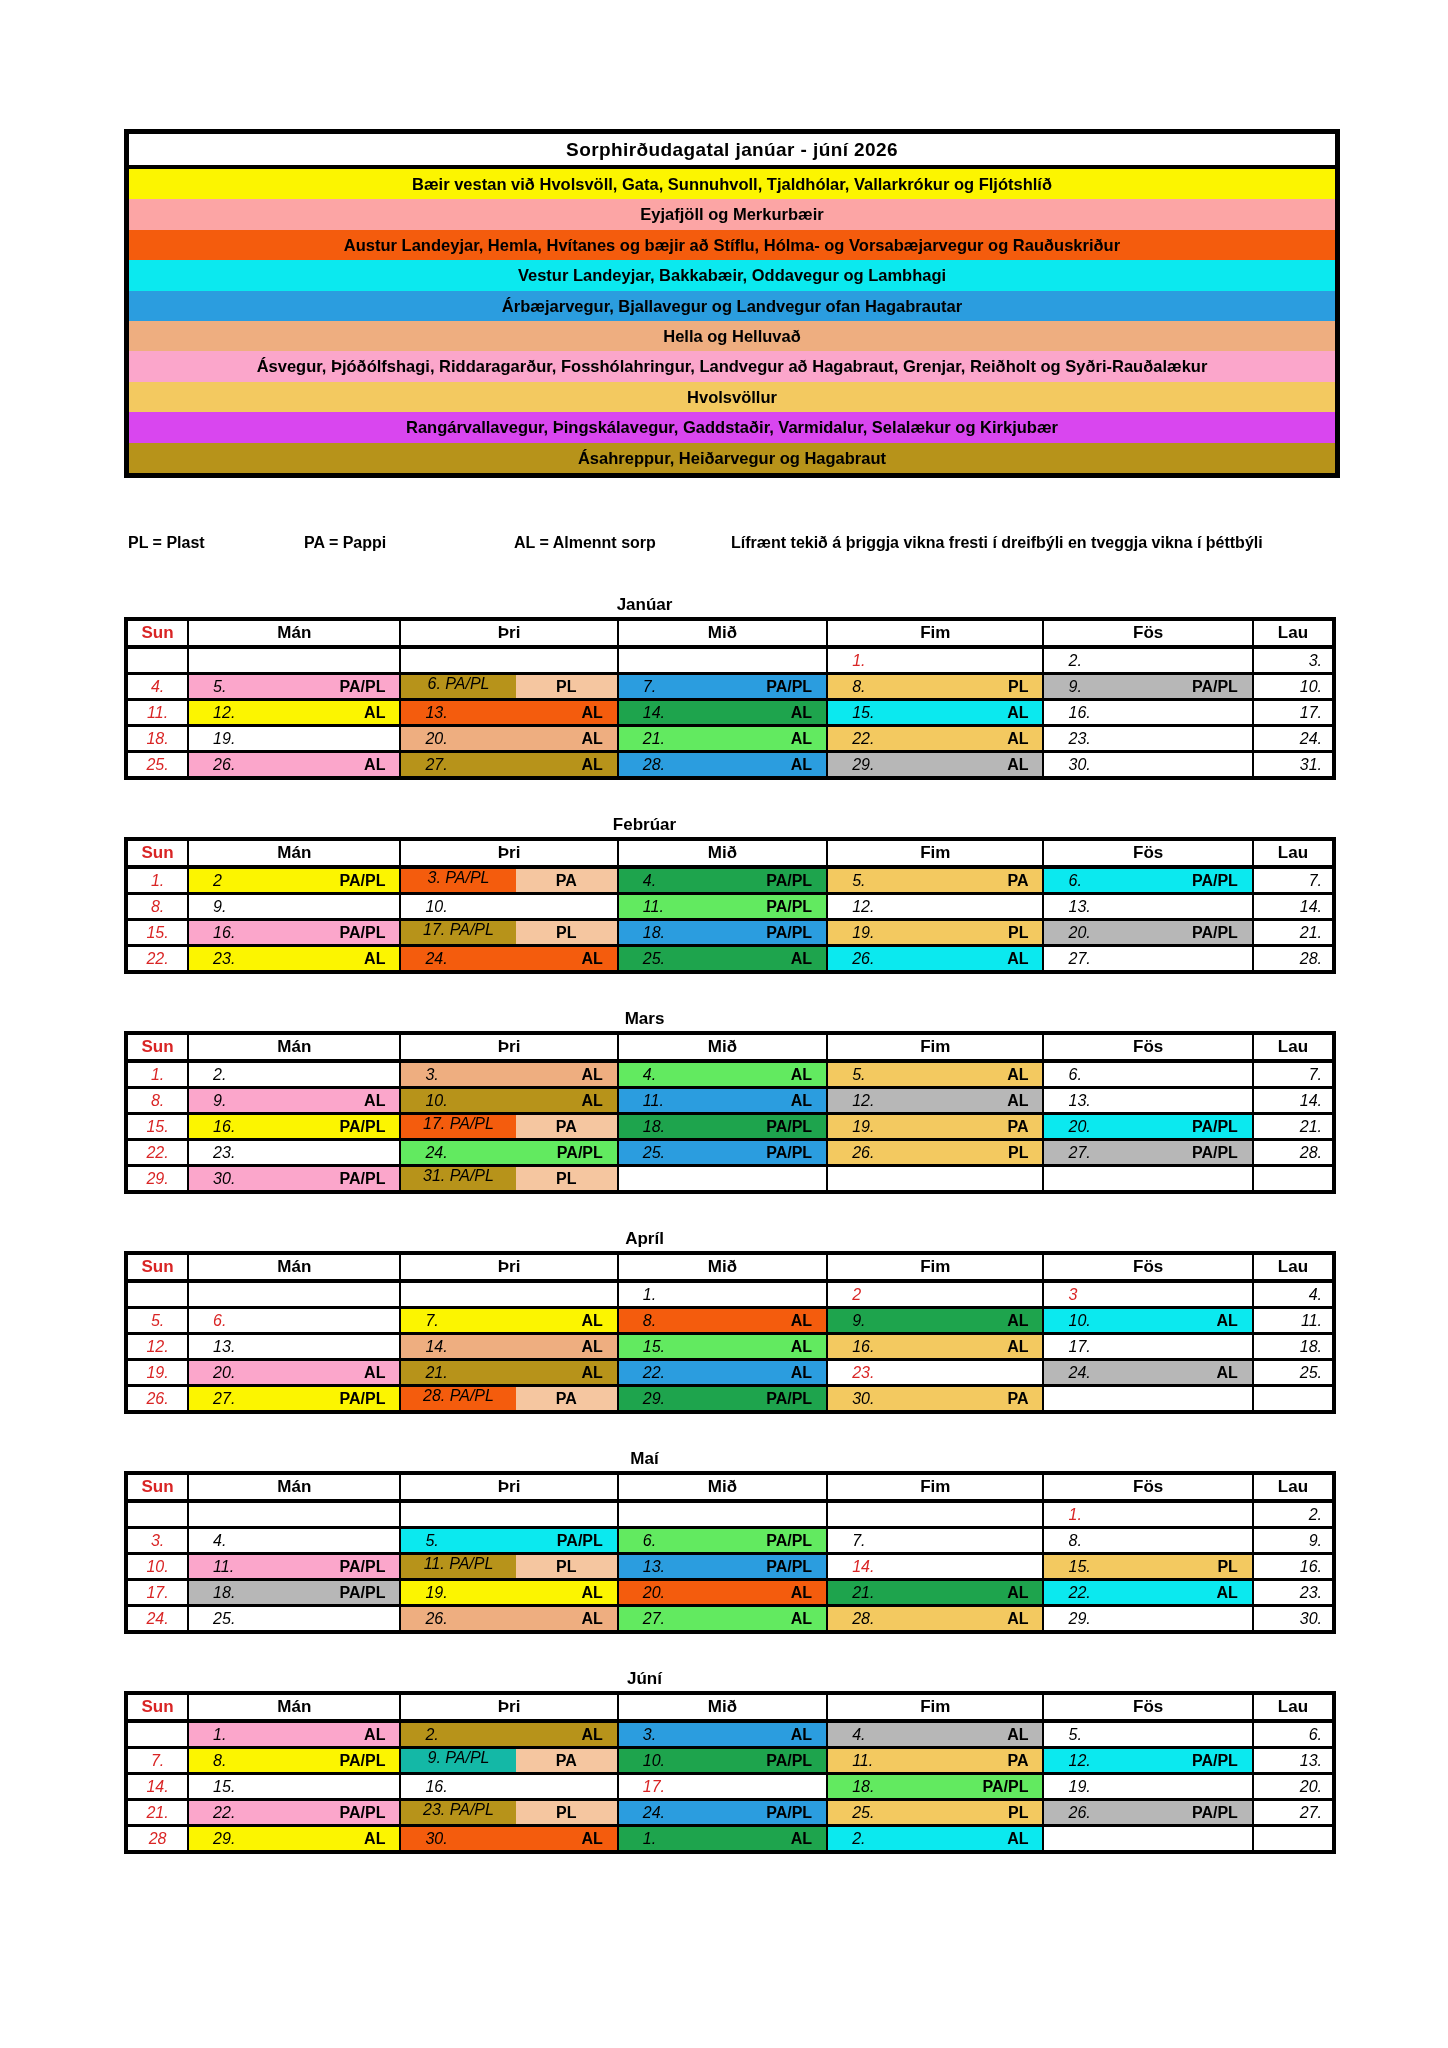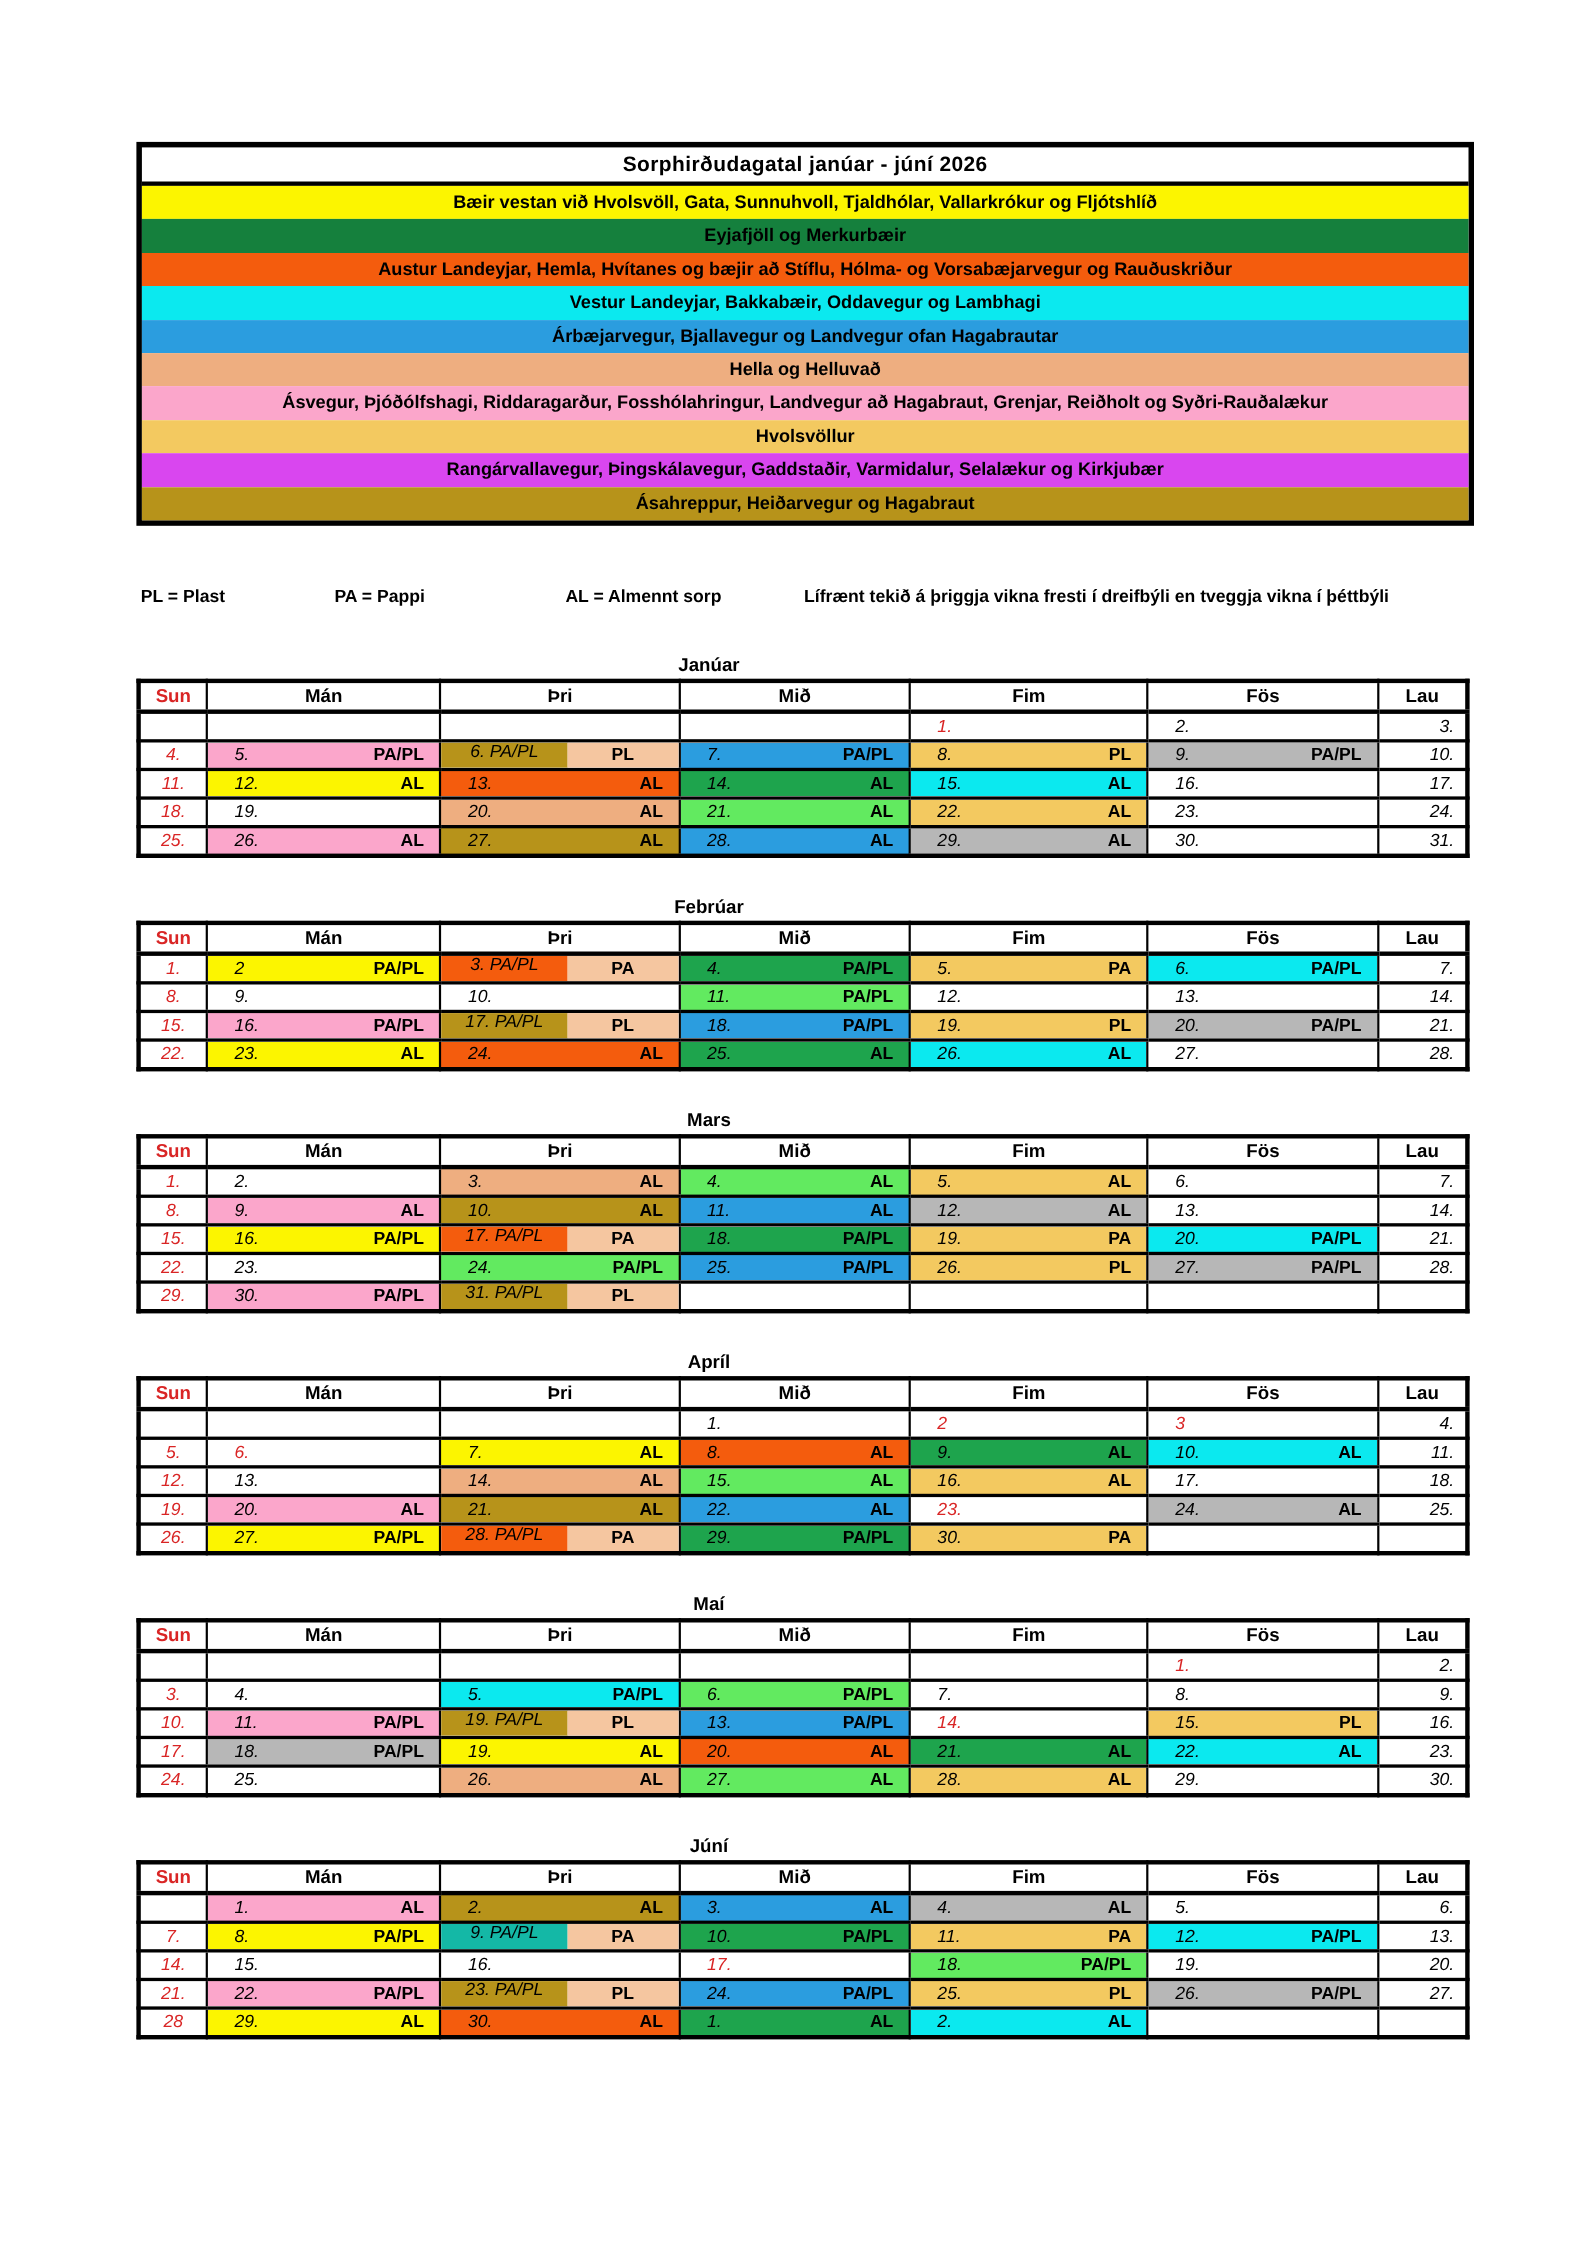--- a/index.html
+++ b/index.html
@@ -41,21 +41,21 @@
 </style>
 </head>
 <body>
 
 <div class="page">
 
   <div class="legend-box">
     <div class="legend-title">Sorphirðudagatal  janúar - júní  2026</div>
     <div id="area-rows">
         <div class="area-row" style="background: rgb(252, 245, 0);">Bæir vestan við Hvolsvöll, Gata, Sunnuhvoll, Tjaldhólar, Vallarkrókur og Fljótshlíð</div>
-        <div class="area-row" style="background: #15803d;">Eyjafjöll og Merkurbæir</div>
+        <div class="area-row" style="background: #fca5a5;">Eyjafjöll og Merkurbæir</div>
         <div class="area-row" style="background: rgb(244, 92, 13);">Austur Landeyjar, Hemla, Hvítanes og bæjir að Stíflu, Hólma- og Vorsabæjarvegur og Rauðuskriður</div>
         <div class="area-row" style="background: rgb(11, 233, 239);">Vestur Landeyjar, Bakkabæir, Oddavegur og Lambhagi</div>
         <div class="area-row" style="background: rgb(43, 157, 223);">Árbæjarvegur, Bjallavegur og Landvegur ofan Hagabrautar</div>
         <div class="area-row" style="background: rgb(238, 174, 128);">Hella og Helluvað</div>
         <div class="area-row" style="background: rgb(251, 166, 203);">Ásvegur, Þjóðólfshagi, Riddaragarður, Fosshólahringur, Landvegur að Hagabraut, Grenjar, Reiðholt og Syðri-Rauðalækur</div>
         <div class="area-row" style="background: rgb(243, 201, 96);">Hvolsvöllur</div>
         <div class="area-row" style="background: #d946ef;">Rangárvallavegur, Þingskálavegur, Gaddstaðir, Varmidalur, Selalækur og Kirkjubær</div>
         <div class="area-row" style="background: rgb(183, 147, 26);">Ásahreppur, Heiðarvegur og Hagabraut</div>
       </div>
   </div>
@@ -1003,21 +1003,21 @@
               </td>
               <td style="background: rgb(251, 166, 203);">
                 <div class="cell">
                   <span class="date">11.</span>
                   <span class="lab">PA/PL</span>
                 </div>
               </td>
               <td>
                 <div class="split-wrap">
                   <div class="split-l" style="background: rgb(183, 147, 26);">
-                    <span>19. PA/PL</span>
+                    <span>11. PA/PL</span>
                   </div>
                   <div class="split-r" style="background: rgb(245, 198, 160);">
                     <span>PL</span>
                   </div>
                 </div>
               </td>
               <td style="background: rgb(43, 157, 223);">
                 <div class="cell">
                   <span class="date">13.</span>
                   <span class="lab">PA/PL</span>

